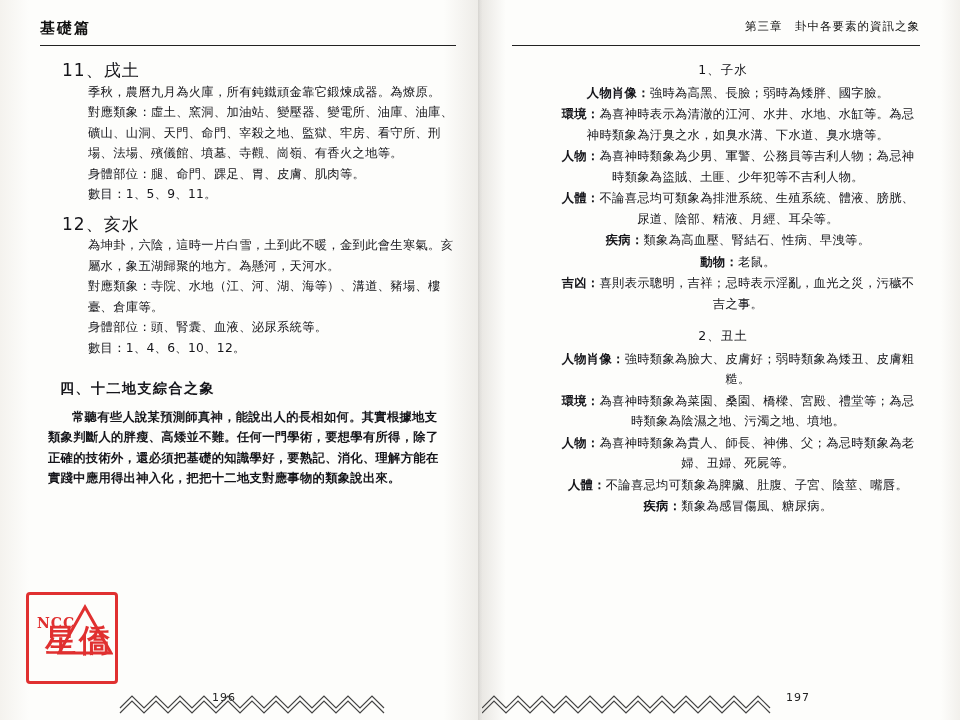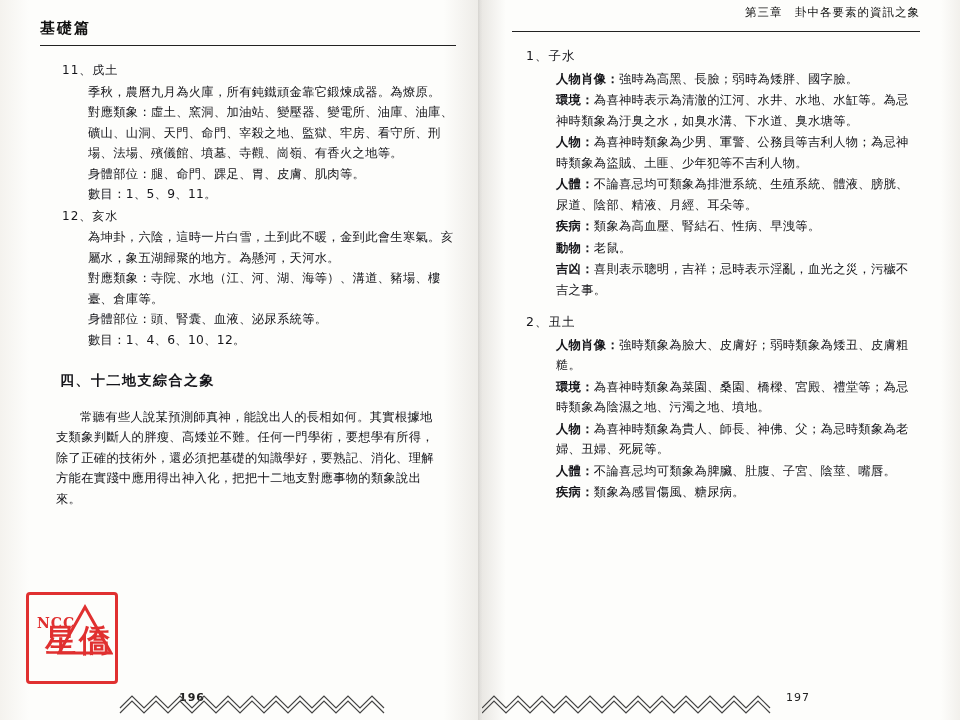--- a/index.html
+++ b/index.html
@@ -22,21 +22,22 @@
     overflow:hidden;
   }
   .page.left{
     width:482px;
     background:linear-gradient(90deg,#f4f2ee 0%,#fdfdfb 6%,#fdfdfb 92%,#eceae6 100%);
     padding:18px 26px 0 40px;
   }
   .page.right{
     width:478px;
     background:linear-gradient(90deg,#eae8e4 0%,#fdfdfb 5%,#fdfdfb 96%,#f2f0ec 100%);
-    padding:4px 40px 0 30px;
+    padding:18px 40px 0 30px;
+    text-align:center;
   }
   .gutter{
     position:absolute;left:478px;top:0;width:8px;height:720px;
     background:linear-gradient(90deg,rgba(0,0,0,0.10),rgba(0,0,0,0.02) 40%,rgba(0,0,0,0.10));
     pointer-events:none;
   }
 
   
   .head{
     position:relative;
@@ -56,44 +57,44 @@
 
   
   .body{
     font-size:12.3px;
     line-height:20.5px;
     color:#15151a;
     letter-spacing:0.3px;
     margin-top:12px;
   }
   .num-head{
-    margin:1px 0 1px 0;
+    margin:9px 0 1px 0;
     padding-left:22px;
-    font-size:12px;
+    font-size:17px;
     letter-spacing:1px;
   }
   .para{
     padding-left:48px;
     text-indent:0;
     margin:0;
   }
   .hang{
     padding-left:48px;
     text-indent:-0px;
     margin:0;
   }
   .sec-title{
     margin:20px 0 6px 0;
     padding-left:20px;
     font-size:14px;
     font-weight:bold;
     letter-spacing:1.5px;
   }
   .plain{
-    margin:16px;padding-left:0;
+    margin:8px;padding-left:0;font-weight:bold;
   }
   .plain.first{ text-indent:24px; }
 
   
   .r-num{
     margin:2px 0 2px 0;
     padding-left:14px;
     font-size:12.5px;
     letter-spacing:1px;
   }
@@ -102,21 +103,21 @@
     margin:0 0 1px 0;
   }
   .r-item .lbl{ font-weight:bold; }
   .gap{ height:9px; }
 
   
   .folio{
     position:absolute;bottom:16px;
     font-size:11px;color:#222;letter-spacing:1px;
   }
-  .folio.l{ left:179px;font-weight:bold; }
+  .folio.l{ left:212px; }
   .folio.r{ right:150px; }
 
   .zig{
     position:absolute;bottom:6px;left:0;right:0;height:26px;
   }
 
   
   .stamp{
     position:absolute;
     left:26px;bottom:36px;

